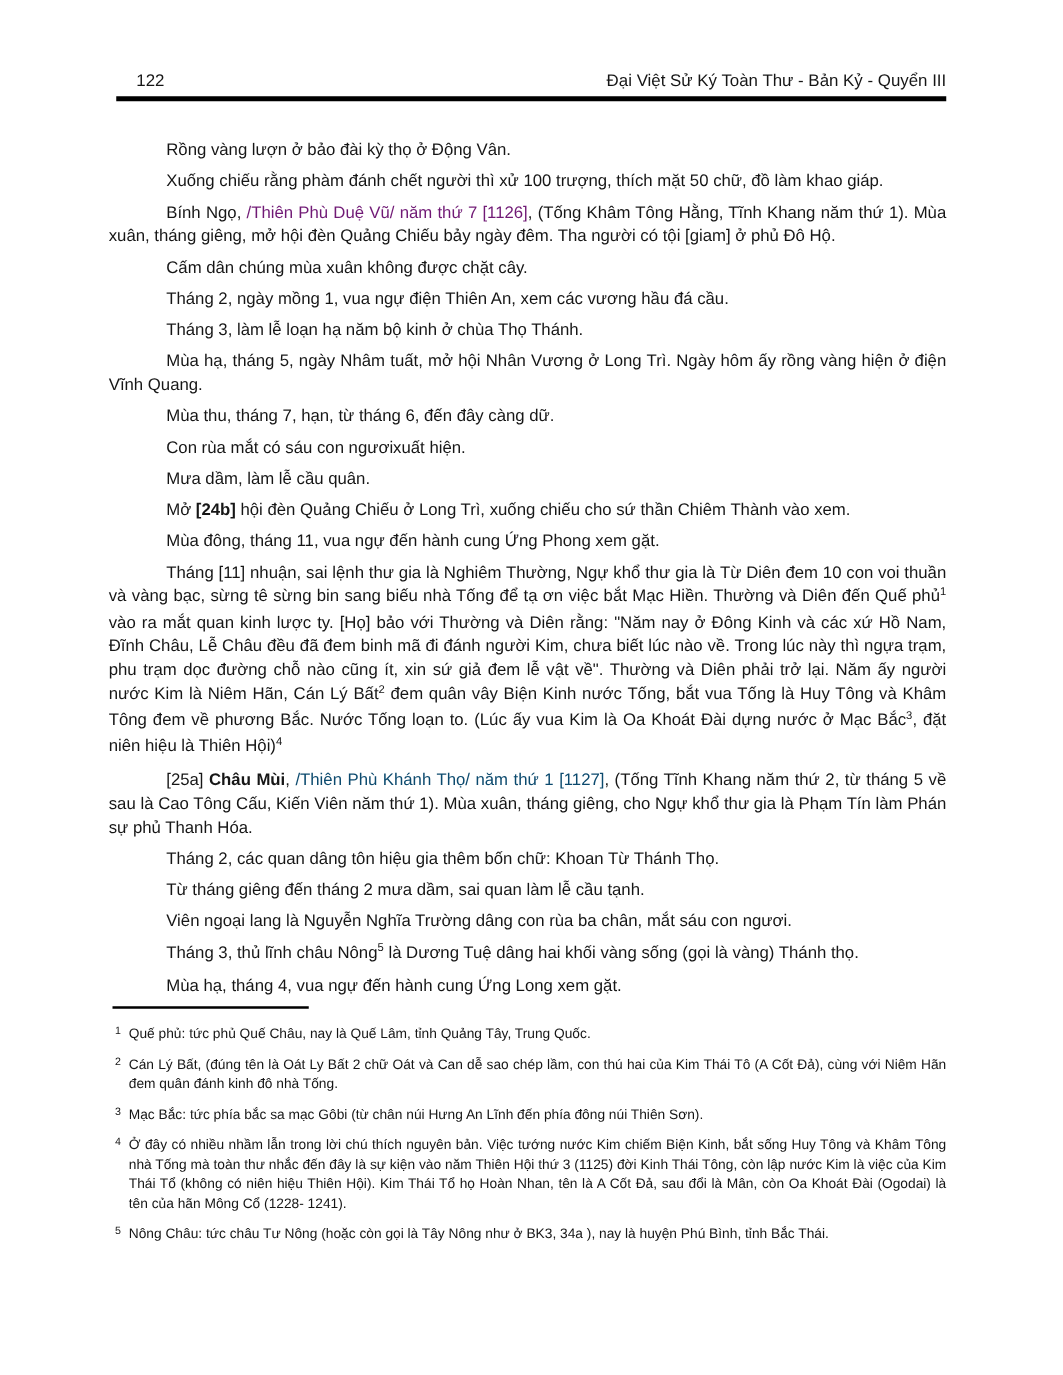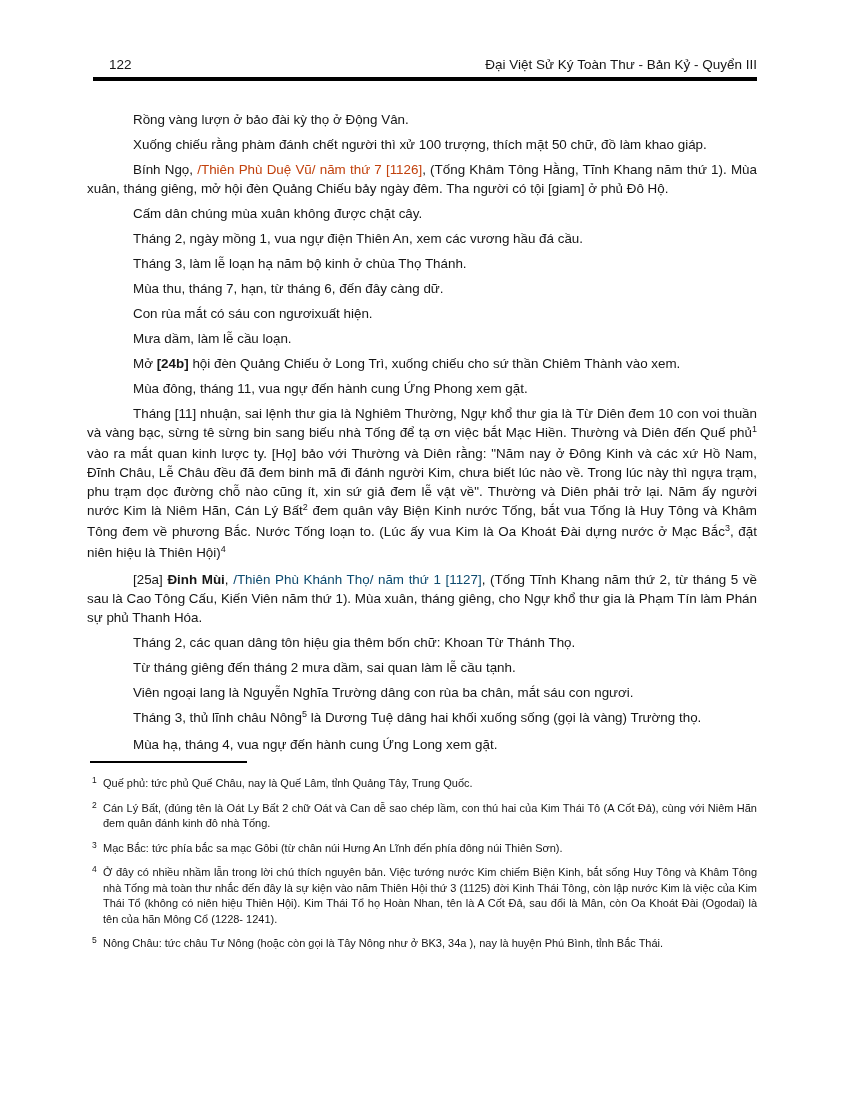--- a/index.html
+++ b/index.html
@@ -62,35 +62,36 @@
   <div class="header">
     <span class="page-num">122</span>
     <span class="title">Đại Việt Sử Ký Toàn Thư - Bản Kỷ - Quyển III</span>
   </div>
 
   <div class="rule"></div>
 
   <div class="content">
       <p><span>Rồng vàng lượn ở bảo đài kỳ thọ ở Động Vân.</span></p>
       <p><span>Xuống chiếu rằng phàm đánh chết người thì xử 100 trượng, thích mặt 50 chữ, đồ làm khao giáp.</span></p>
-      <p><span>Bính Ngọ, </span><span class="seg-era" style="color: #c2410c;">/Thiên Phù Duệ Vũ/ năm thứ 7 [1126]</span><span>, (Tống Khâm Tông Hằng, Tĩnh Khang năm thứ 1). Mùa xuân, tháng giêng, mở hội đèn Quảng Chiếu bảy ngày đêm. Tha người có tội [giam] ở phủ Đô Hộ.</span></p>
+      <p><span>Bính Ngọ, </span><span class="seg-era" style="color: #701a75;">/Thiên Phù Duệ Vũ/ năm thứ 7 [1126]</span><span>, (Tống Khâm Tông Hằng, Tĩnh Khang năm thứ 1). Mùa xuân, tháng giêng, mở hội đèn Quảng Chiếu bảy ngày đêm. Tha người có tội [giam] ở phủ Đô Hộ.</span></p>
       <p><span>Cấm dân chúng mùa xuân không được chặt cây.</span></p>
       <p><span>Tháng 2, ngày mồng 1, vua ngự điện Thiên An, xem các vương hầu đá cầu.</span></p>
       <p><span>Tháng 3, làm lễ loạn hạ năm bộ kinh ở chùa Thọ Thánh.</span></p>
+      <p><span>Mùa hạ, tháng 5, ngày Nhâm tuất, mở hội Nhân Vương ở Long Trì. Ngày hôm ấy rồng vàng hiện ở điện Vĩnh Quang.</span></p>
       <p><span>Mùa thu, tháng 7, hạn, từ tháng 6, đến đây càng dữ.</span></p>
       <p><span>Con rùa mắt có sáu con ngươixuất hiện.</span></p>
-      <p><span>Mưa dầm, làm lễ cầu loạn.</span></p>
+      <p><span>Mưa dầm, làm lễ cầu quân.</span></p>
       <p><span>Mở </span><span class="seg-bold">[24b]</span><span> hội đèn Quảng Chiếu ở Long Trì, xuống chiếu cho sứ thần Chiêm Thành vào xem.</span></p>
       <p><span>Mùa đông, tháng 11, vua ngự đến hành cung Ứng Phong xem gặt.</span></p>
       <p><span>Tháng [11] nhuận, sai lệnh thư gia là Nghiêm Thường, Ngự khổ thư gia là Từ Diên đem 10 con voi thuần và vàng bạc, sừng tê sừng bin sang biếu nhà Tống để tạ ơn việc bắt Mạc Hiền. Thường và Diên đến Quế phủ</span><span class="seg-sup">1</span><span> vào ra mắt quan kinh lược ty. [Họ] bảo với Thường và Diên rằng: "Năm nay ở  Đông Kinh và các xứ Hồ Nam, Đĩnh Châu, Lễ Châu đều đã đem binh mã đi đánh người Kim, chưa biết lúc nào về. Trong lúc này thì ngựa trạm, phu trạm dọc đường chỗ nào cũng ít, xin sứ giả đem lễ vật về". Thường và Diên phải trở lại. Năm ấy người nước Kim là Niêm Hãn, Cán Lý Bất</span><span class="seg-sup">2</span><span> đem quân vây Biện Kinh nước Tống, bắt vua Tống là Huy Tông và Khâm Tông đem về phương Bắc. Nước Tống loạn to. (Lúc ấy vua Kim là Oa Khoát Đài dựng nước ở Mạc Bắc</span><span class="seg-sup">3</span><span>, đặt niên hiệu là Thiên Hội)</span><span class="seg-sup">4</span></p>
-      <p><span>[25a] </span><span class="seg-bold">Đinh Mùi</span><span>, </span><span class="seg-era" style="color: #0c4a6e;">/Thiên Phù Khánh Thọ/ năm thứ 1 [1127]</span><span>, (Tống Tĩnh Khang năm thứ 2, từ tháng 5 về sau là Cao Tông Cấu, Kiến Viên năm thứ 1). Mùa xuân, tháng giêng, cho Ngự khổ thư gia là Phạm Tín làm Phán sự phủ Thanh Hóa.</span></p>
+      <p><span>[25a] </span><span class="seg-bold">Châu Mùi</span><span>, </span><span class="seg-era" style="color: #0c4a6e;">/Thiên Phù Khánh Thọ/ năm thứ 1 [1127]</span><span>, (Tống Tĩnh Khang năm thứ 2, từ tháng 5 về sau là Cao Tông Cấu, Kiến Viên năm thứ 1). Mùa xuân, tháng giêng, cho Ngự khổ thư gia là Phạm Tín làm Phán sự phủ Thanh Hóa.</span></p>
       <p><span>Tháng 2, các quan dâng tôn hiệu gia thêm bốn chữ: Khoan Từ Thánh Thọ.</span></p>
       <p><span>Từ tháng giêng đến tháng 2 mưa dầm, sai quan làm lễ cầu tạnh.</span></p>
       <p><span>Viên ngoại lang là Nguyễn Nghĩa Trường dâng con rùa ba chân, mắt sáu con ngươi.</span></p>
-      <p><span>Tháng 3, thủ lĩnh châu Nông</span><span class="seg-sup">5</span><span> là Dương Tuệ dâng hai khối xuống sống (gọi là vàng) Trường thọ.</span></p>
+      <p><span>Tháng 3, thủ lĩnh châu Nông</span><span class="seg-sup">5</span><span> là Dương Tuệ dâng hai khối vàng sống (gọi là vàng) Thánh thọ.</span></p>
       <p><span>Mùa hạ, tháng 4, vua ngự đến hành cung Ứng Long xem gặt.</span></p>
     </div>
 
   <div class="fn-rule"></div>
 
   <div class="footnotes">
       <div class="footnote"><span class="fn-marker">1</span><span>Quế phủ: tức phủ Quế Châu, nay là Quế Lâm, tỉnh Quảng Tây, Trung Quốc.</span></div>
       <div class="footnote"><span class="fn-marker">2</span><span>Cán Lý Bất, (đúng tên là Oát Ly Bất 2 chữ Oát và Can dễ sao chép lầm, con thú hai của Kim Thái Tô (A Cốt Đả), cùng với Niêm Hãn đem quân đánh kinh đô nhà Tống.</span></div>
       <div class="footnote"><span class="fn-marker">3</span><span>Mạc Bắc: tức phía bắc sa mạc Gôbi (từ chân núi Hưng An Lĩnh đến phía đông núi Thiên Sơn).</span></div>
       <div class="footnote"><span class="fn-marker">4</span><span>Ở đây có nhiều nhầm lẫn trong lời chú thích nguyên bản. Việc tướng nước Kim chiếm Biện Kinh, bắt sống Huy Tông và Khâm Tông nhà Tống mà toàn thư nhắc đến đây là sự kiện vào năm Thiên Hội thứ 3 (1125) đời Kinh Thái Tông, còn lập nước Kim là việc của Kim Thái Tổ (không có niên hiệu Thiên Hội). Kim Thái Tổ họ Hoàn Nhan, tên là A Cốt Đả, sau đổi là Mân, còn Oa Khoát Đài (Ogodai) là tên của hãn Mông Cổ (1228- 1241).</span></div>

